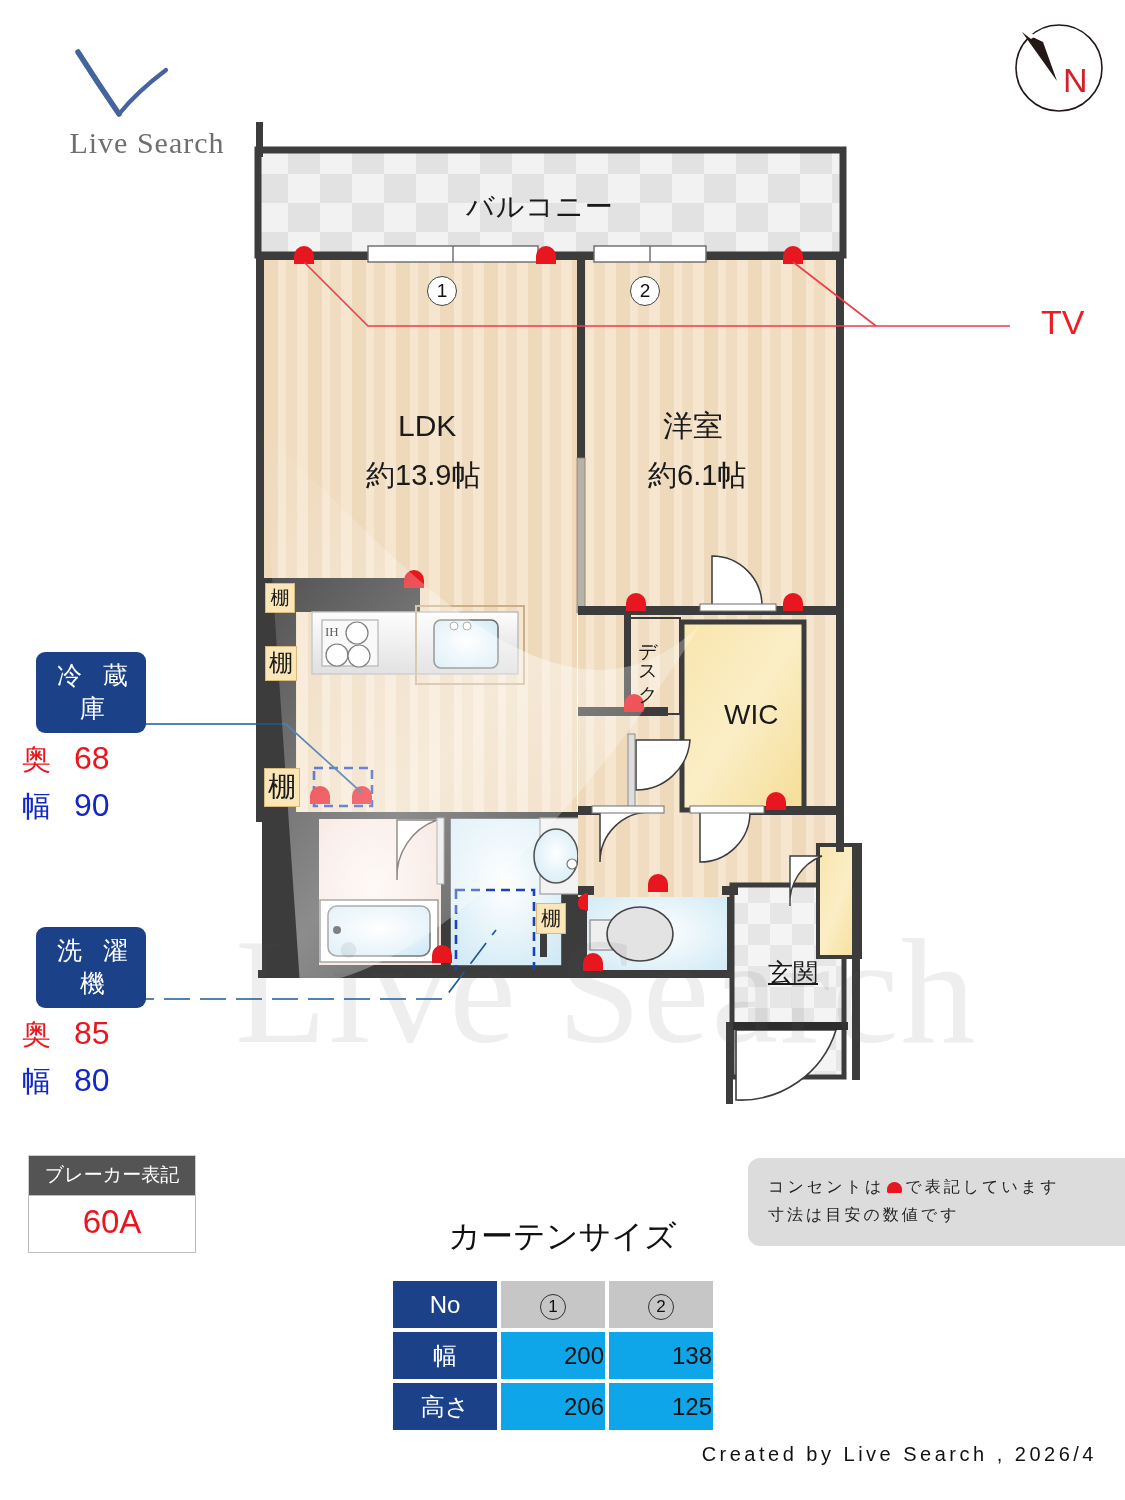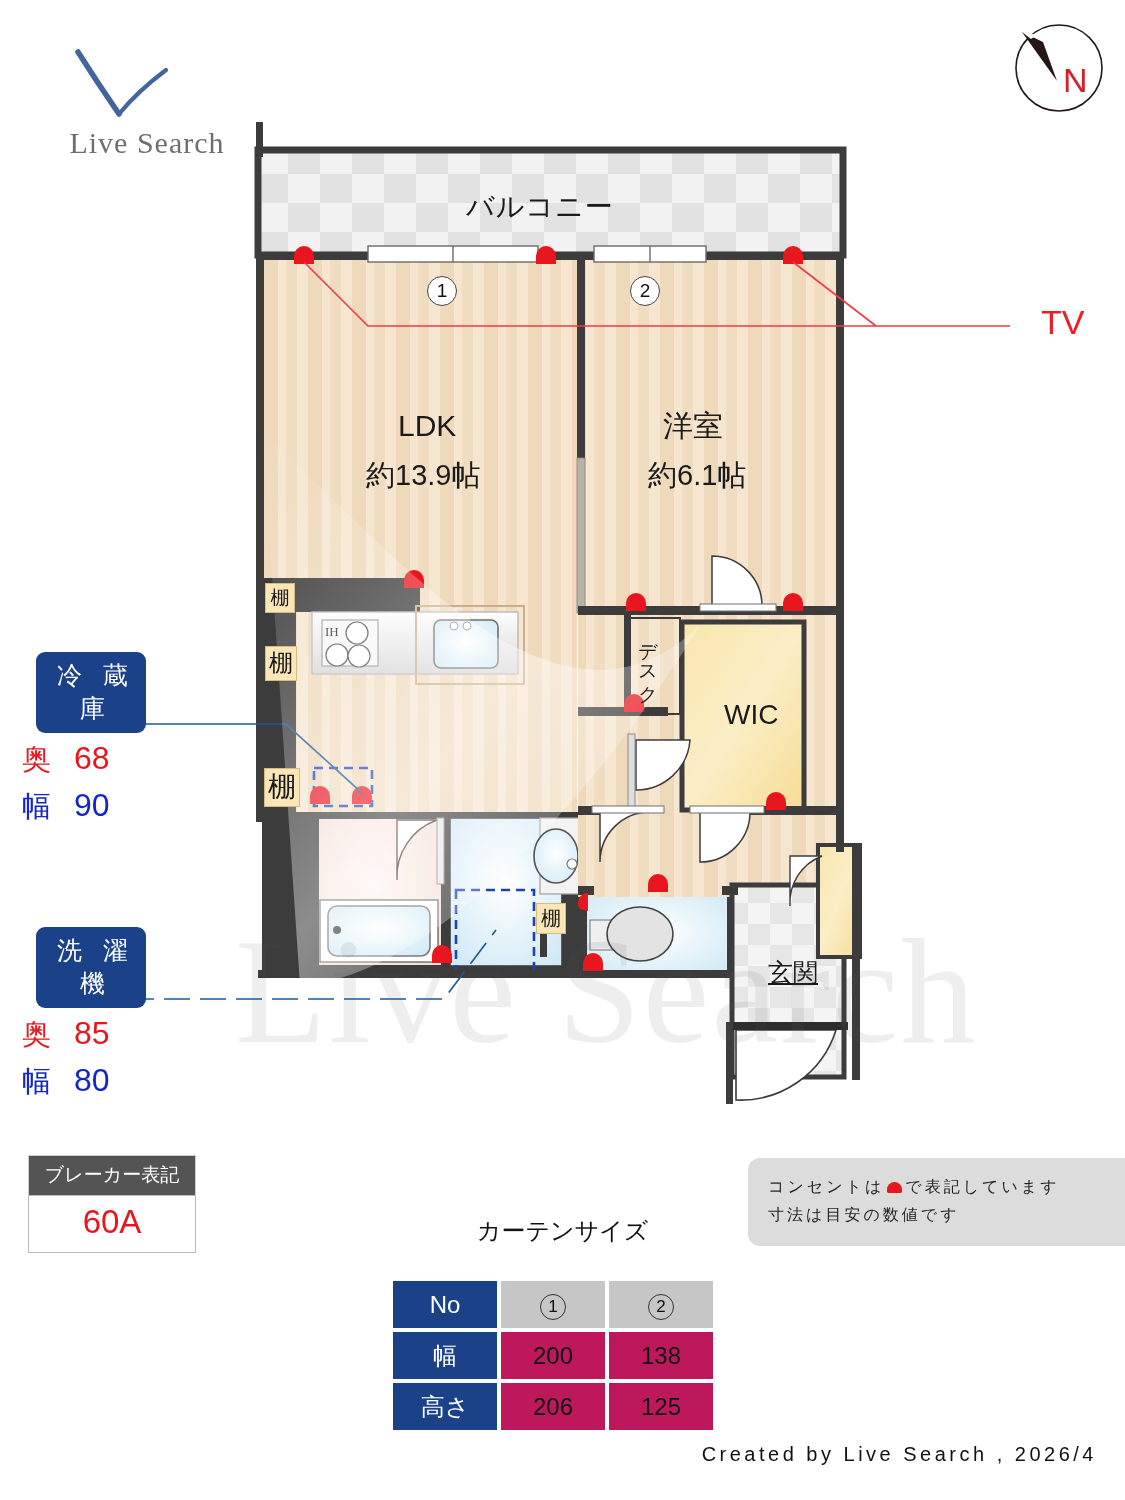--- a/index.html
+++ b/index.html
@@ -90,29 +90,29 @@
     font-size:16px; color:#1f1f1f; letter-spacing:3px; line-height:1.75;
   }
   .note .tri {
     display:inline-block; width:15px; height:11px; background:#e8161e;
     border-radius:8px 8px 2px 2px; vertical-align:-1px; margin:0 3px;
   }
 
   
   .curtain-title {
     position:absolute; left:0; top:1215px; width:1125px; text-align:center;
-    font-size:24px; color:#111;
+    font-size:32px; color:#111;
   }
   .curtain-tbl { position:absolute; left:389px; top:1277px; border-collapse:separate; border-spacing:4px; }
   .curtain-tbl td {
     width:104px; height:47px; text-align:center; vertical-align:middle; font-size:24px;
   }
   .curtain-tbl td.hd { background:#1b4289; color:#ffffff; }
   .curtain-tbl td.colhd { background:#c6c6c6; color:#111; }
-  .curtain-tbl td.cell { background:#be185d; color:#111; }
+  .curtain-tbl td.cell { background:#0ea5e9; color:#111;text-align:right; }
   .circnum {
     display:inline-block; width:26px; height:26px; line-height:24px;
     border:1.3px solid #333; border-radius:50%; font-size:17px; background:transparent;
   }
 
   
   .credit {
     position:absolute; left:0; top:1443px; width:1097px; text-align:right;
     font-size:20px; color:#111; letter-spacing:3.5px;
   }

